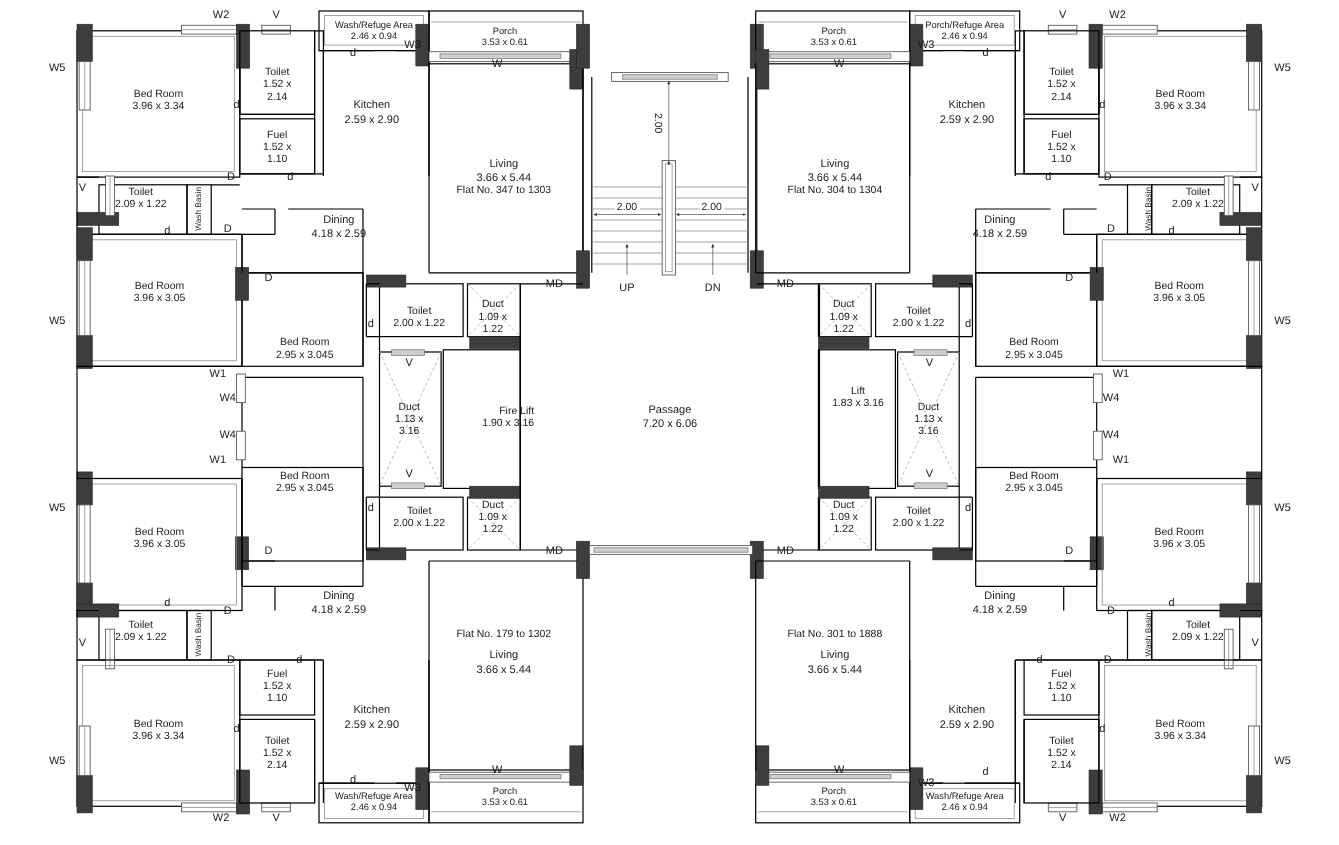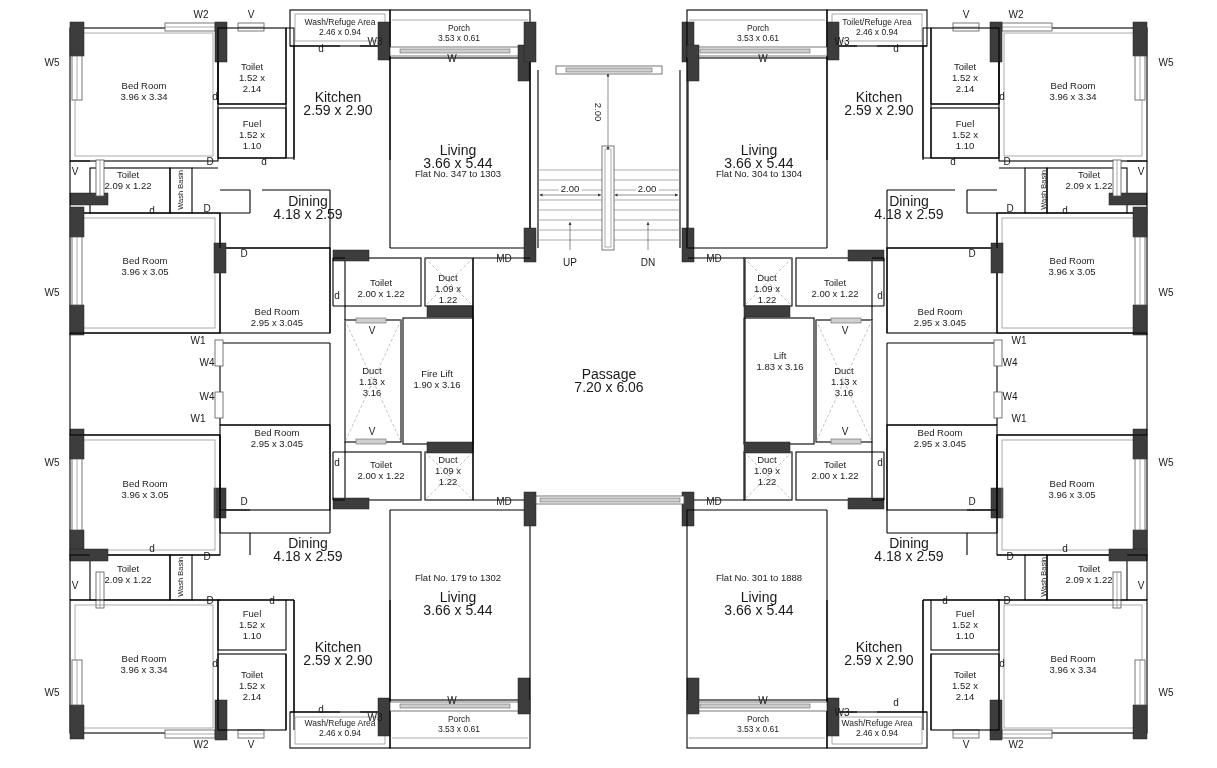--- a/index.html
+++ b/index.html
@@ -18,21 +18,21 @@
   #svgroot{position:absolute;left:0;top:0;width:1217px;height:768px;}
   .lbl{
     position:absolute;
     font-size:9.5px;
     line-height:11px;
     text-align:center;
     color:#1a1a1a;
     white-space:pre;
     pointer-events:none;
   }
-  .lbl.big{font-size:14px;line-height:12.5px;}
+  .lbl.big{font-size:10px;line-height:12.5px;}
   .lbl.mark{font-size:10px;font-weight:normal;}
   .lbl.small{font-size:8.5px;line-height:10px;}
   .lbl.vert{
     writing-mode:vertical-rl;
     text-orientation:mixed;
     transform:rotate(180deg);
   }
   .lbl.vert2{
     writing-mode:vertical-rl;
     text-orientation:mixed;
@@ -407,21 +407,21 @@
   <div class="lbl ctr" style="left:277px;top:317px;"><span>Bed Room</span>
 <span>2.95 x 3.045</span></div>
   <div class="lbl ctr" style="left:381px;top:288px;"><span>Toilet</span>
 <span>2.00 x 1.22</span></div>
   <div class="lbl ctr" style="left:448px;top:288px;"><span>Duct</span>
 <span>1.09 x</span>
 <span>1.22</span></div>
   <div class="lbl ctr" style="left:372px;top:381px;"><span>Duct</span>
 <span>1.13 x</span>
 <span>3.16</span></div>
-  <div class="lbl ctr" style="left:437px;top:379px;"><span>Fire Lift</span>
+  <div class="lbl ctr" style="left:462px;top:379px;text-align:right;"><span>Fire Lift</span>
 <span>1.90 x 3.16</span></div>
   <div class="lbl ctr" style="left:381px;top:470px;"><span>Toilet</span>
 <span>2.00 x 1.22</span></div>
   <div class="lbl ctr" style="left:448px;top:470px;"><span>Duct</span>
 <span>1.09 x</span>
 <span>1.22</span></div>
   <div class="lbl ctr" style="left:277px;top:438px;"><span>Bed Room</span>
 <span>2.95 x 3.045</span></div>
   <div class="lbl ctr" style="left:145px;top:489px;"><span>Bed Room</span>
 <span>3.96 x 3.05</span></div>
@@ -475,21 +475,21 @@
   <div class="lbl ctr" style="left:1073px;top:91px;"><span>Bed Room</span>
 <span>3.96 x 3.34</span></div>
   <div class="lbl ctr" style="left:965px;top:77px;"><span>Toilet</span>
 <span>1.52 x</span>
 <span>2.14</span></div>
   <div class="lbl ctr" style="left:965px;top:134px;"><span>Fuel</span>
 <span>1.52 x</span>
 <span>1.10</span></div>
   <div class="lbl ctr big" style="left:879px;top:103px;"><span>Kitchen</span>
 <span>2.59 x 2.90</span></div>
-  <div class="lbl ctr small" style="left:877px;top:27px;"><span>Toilet/Refuge Area</span>
+  <div class="lbl ctr small" style="left:877px;top:27px;"><span>Porch/Refuge Area</span>
 <span>2.46 x 0.94</span></div>
   <div class="lbl ctr small" style="left:758px;top:33px;"><span>Porch</span>
 <span>3.53 x 0.61</span></div>
   <div class="lbl ctr big" style="left:759px;top:156px;"><span>Living</span>
 <span>3.66 x 5.44</span></div>
   <div class="lbl ctr" style="left:759px;top:173px;"><span>Flat No. 304 to 1304</span></div>
   <div class="lbl ctr" style="left:1089px;top:180px;"><span>Toilet</span>
 <span>2.09 x 1.22</span></div>
   <div class="lbl vert" style="left:1038px;top:170px;font-size:7.5px;"><span>Wash Basin</span></div>
   <div class="lbl ctr" style="left:1072px;top:266px;"><span>Bed Room</span>

